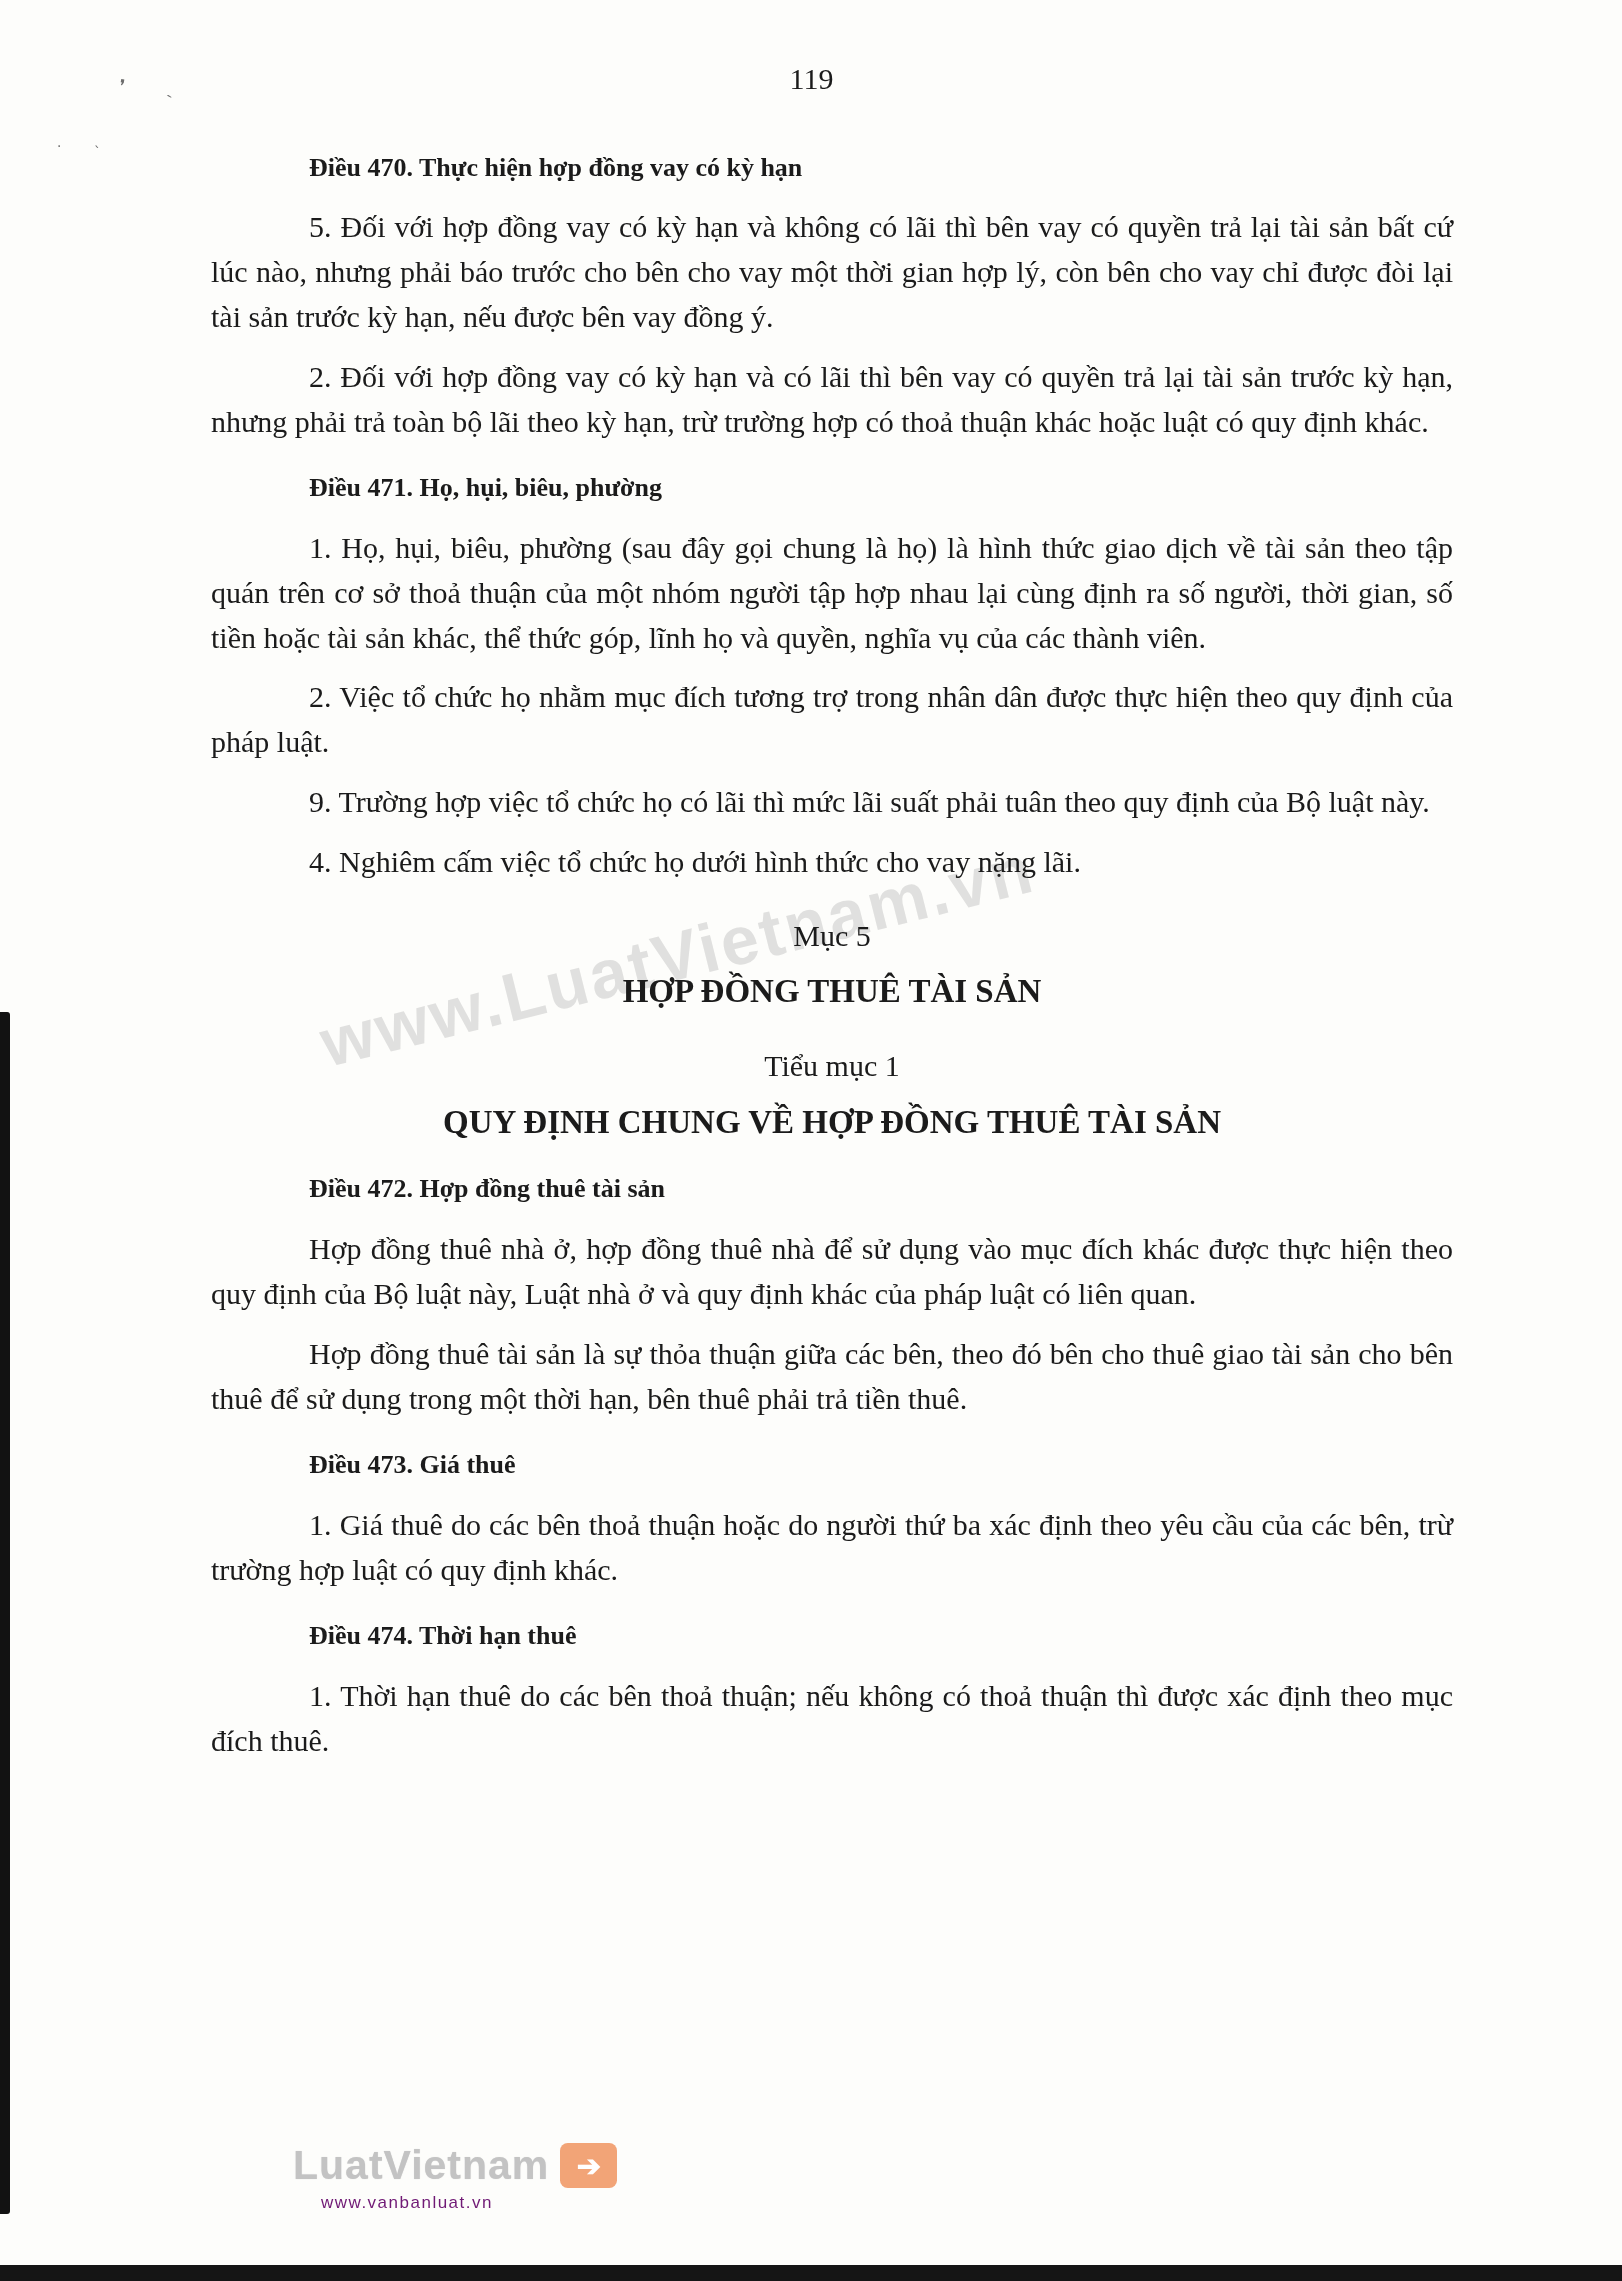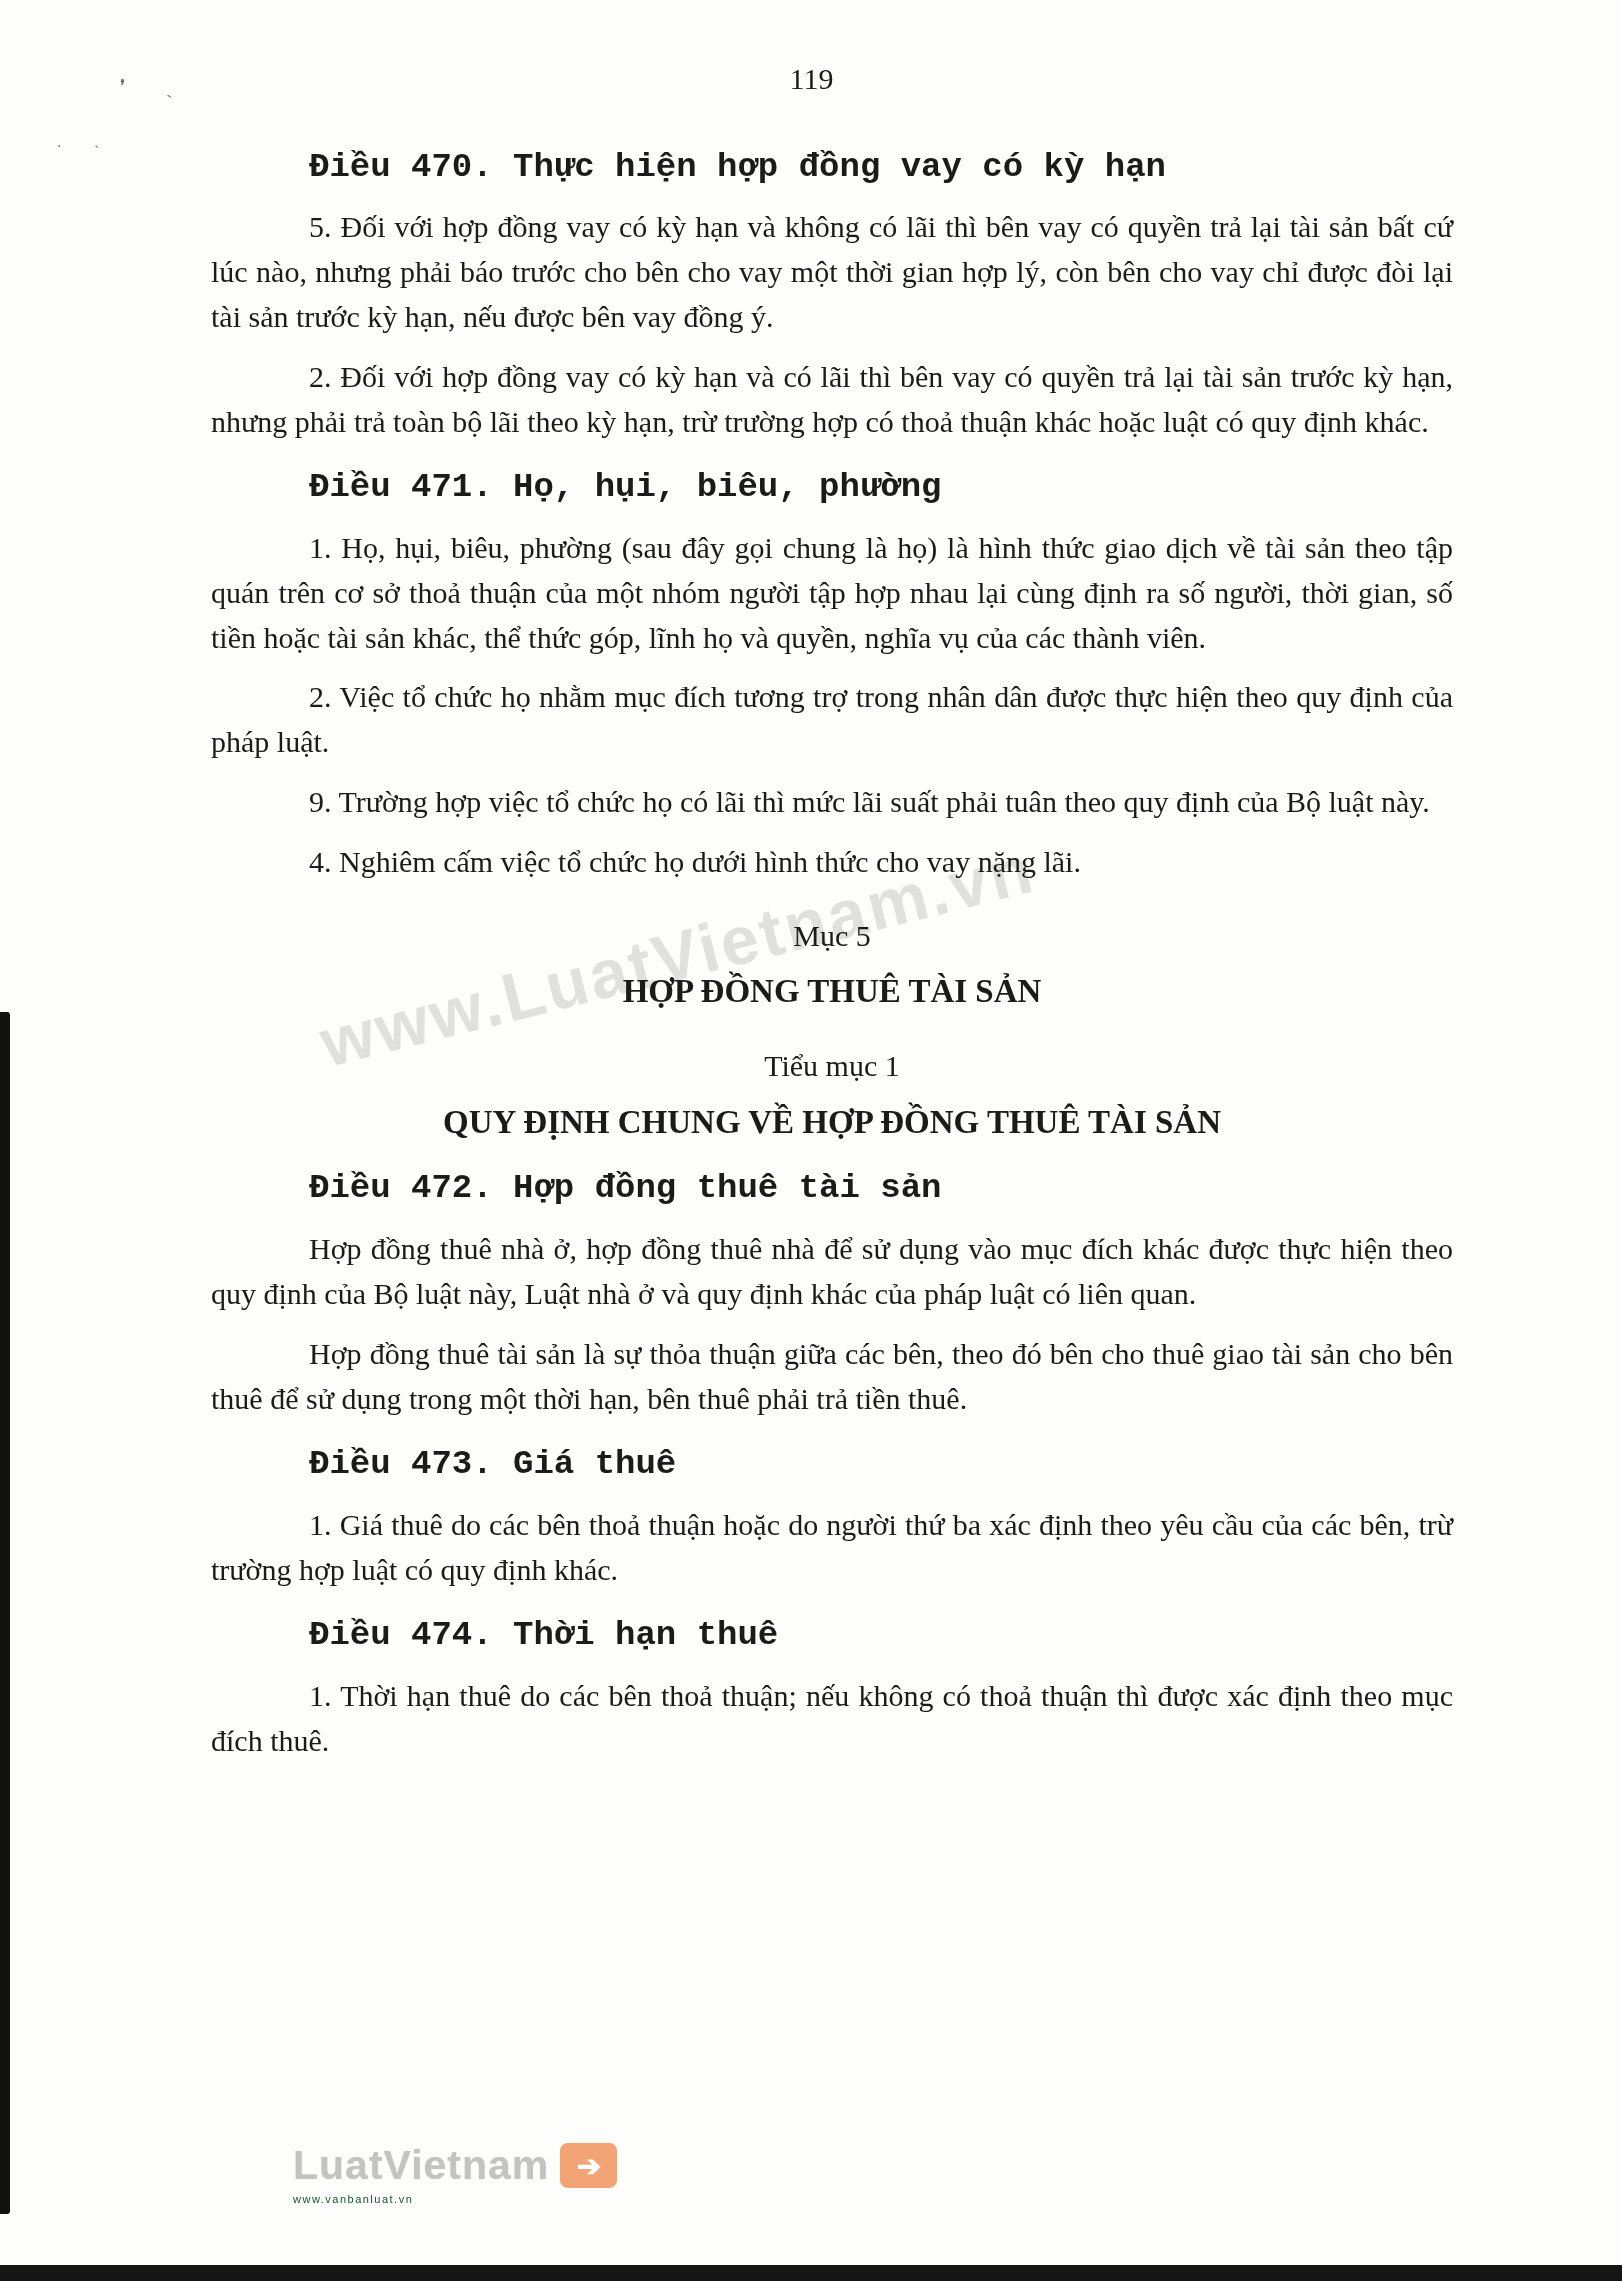--- a/index.html
+++ b/index.html
@@ -31,26 +31,25 @@
     width: 1242px;
     font-size: 30px;
     line-height: 45px;
     text-align: justify;
   }
   .para {
     margin: 0 0 14.6px 0;
     text-indent: 98px;
   }
   .article {
-    font-size: 34px;
+    font-size: 26px;
     font-weight: 700;
     margin: 21.5px 0 14.6px 0;
     text-indent: 98px;
     text-align: left;
-    font-family: Liberation Mono, monospace;
   }
   .center-sm {
     text-align: center;
     font-weight: 400;
     font-size: 30px;
     margin: 29px 0 9.8px 0;
     text-indent: 0;
   }
   .center-lg {
     text-align: center;
@@ -98,23 +97,24 @@
     border-radius: 7.8px;
     display: flex;
     align-items: center;
     justify-content: center;
     color: #ffffff;
     font-size: 29px;
     font-weight: 700;
   }
   .footer-url {
     margin-top: 3.9px;
-    font-size: 11px;
+    font-size: 17px;
     letter-spacing: 1.5px;
-    color: #14532d;
+    color: #701a75;
+    margin-left: 28px;
   }
   .strip-left {
     position: absolute;
     left: 0;
     top: 1012px;
     width: 9.8px;
     height: 1202px;
     background: #121212;
     border-radius: 0 2.9px 2.9px 0;
   }

